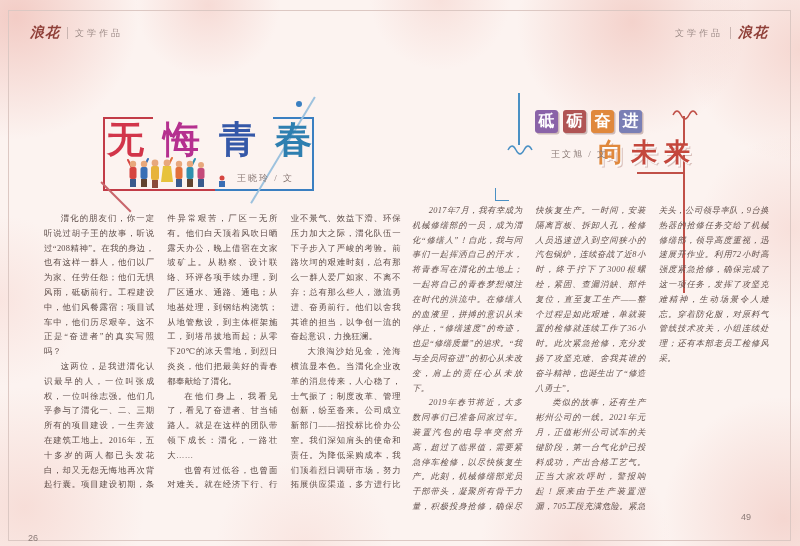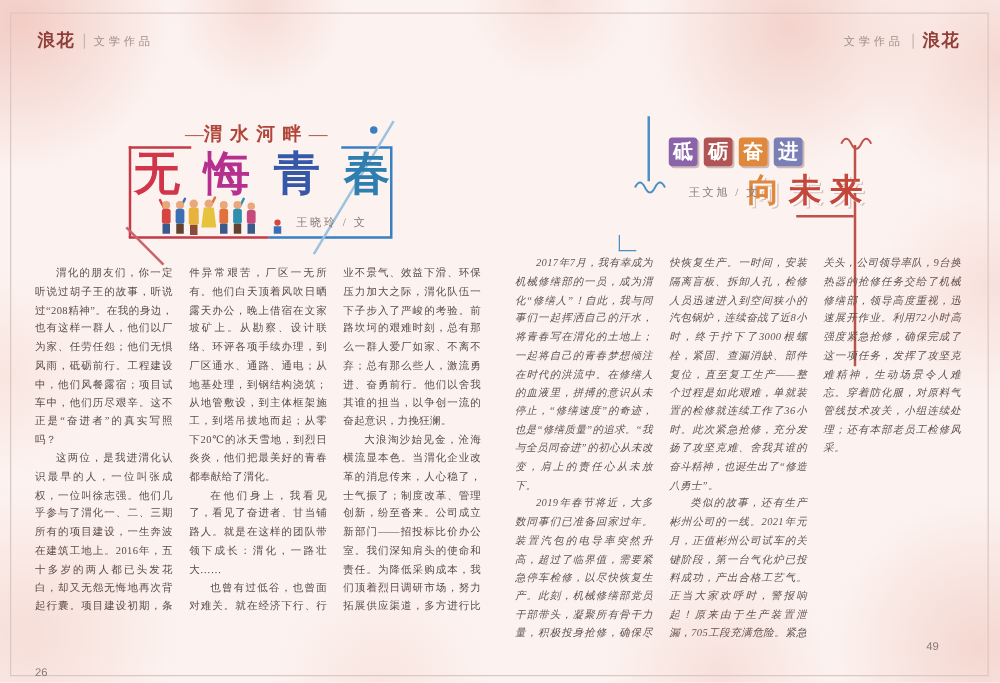--- a/index.html
+++ b/index.html
@@ -25,21 +25,21 @@
   .spread-border {
     position:absolute; left:8px; top:10px; width:783px; height:531px;
     border:1px solid #dcc8c3; pointer-events:none;
   }
 
   
   .hdr { position:absolute; top:24px; display:flex; align-items:center; gap:7px;
          font-family:"Liberation Sans","DejaVu Sans",sans-serif; }
   .hdr-left { left:30px; }
   .hdr-right { right:32px; }
-  .logo { font-family:"Liberation Serif",serif; font-weight:bold;
+  .logo { font-family:"Liberation Serif",serif; font-style:italic; font-weight:bold;
           font-size:14px; color:#8f3f38; letter-spacing:1px; }
   .hdr-divider { width:1px; height:12px; background:#c9b4b0; }
   .hdr-section { font-size:9px; color:#a08e8a; letter-spacing:3px; }
 
   
   .ltitle { position:absolute; left:95px; top:88px; width:240px; height:122px; }
   .seg { position:absolute; }
   .seg.red  { border-color:#c23b47; }
   .seg.blue { border-color:#3a7fc1; }
   .hseg { border-top:2px solid; height:0; }
@@ -74,21 +74,21 @@
   .rsubtitle { position:absolute; left:103px; top:52px; display:flex; gap:7px;
     font-size:26px; font-weight:bold; line-height:1; }
   .rsubtitle span { text-shadow:1.5px 1.5px 0 rgba(255,255,255,.9), 2.5px 2.5px 0 rgba(150,90,80,.35); }
   .rauthor { position:absolute; left:56px; top:60px; font-size:9px; color:#8a7a76; letter-spacing:2px; }
 
   
   .bodytext { position:absolute; overflow:hidden; text-align:justify;
     column-count:3; column-gap:13px; column-fill:auto;
     font-size:8.4px; line-height:14.8px; color:#5c4b47; letter-spacing:.3px; }
   .bodytext p { text-indent:2em; }
-  .lefttext  { left:28px;  top:212px; width:357px; height:293px; }
+  .lefttext  { left:44px;  top:212px; width:357px; height:293px; }
   .righttext { left:412px; top:204px; width:357px; height:316px; font-style:italic; color:#63524e; }
 
   .pageno { position:absolute; font-size:9px; color:#8a7a76;
     font-family:"Liberation Sans","DejaVu Sans",sans-serif; }
   .pn-left  { left:28px;  top:501px;margin-top:32px; }
   .pn-right { left:741px; top:512px; }
 </style>
 </head>
 <body>
 
@@ -110,21 +110,20 @@
     <div class="seg hseg red" style="left:8px;top:29px;width:50px"></div>
     <div class="seg vseg red" style="left:8px;top:29px;height:73px"></div>
     <div class="seg hseg red" style="left:8px;top:101px;width:112px"></div>
     <div class="seg hseg blue" style="left:178px;top:29px;width:39px"></div>
     <div class="seg vseg blue" style="left:217px;top:29px;height:74px"></div>
     <div class="seg hseg blue" style="left:120px;top:101px;width:97px"></div>
     <div class="diag blue-diag"></div>
     <div class="diag red-diag"></div>
     <div class="blue-dot"></div>
 
-    <div class="lsubtitle"><span class="dash">—</span><span>渭水河畔</span><span class="dash">—</span></div>
 
     <div class="ltitle-main">
         <span style="color: rgb(210, 53, 74);">无</span>
         <span style="color: rgb(181, 48, 143);">悔</span>
         <span style="color: rgb(53, 88, 168);">青</span>
         <span style="color: rgb(46, 127, 176);">春</span>
       </div>
 
     <svg class="crowd" width="106" height="34" viewBox="0 0 106 34">
       <g stroke-linecap="round">

